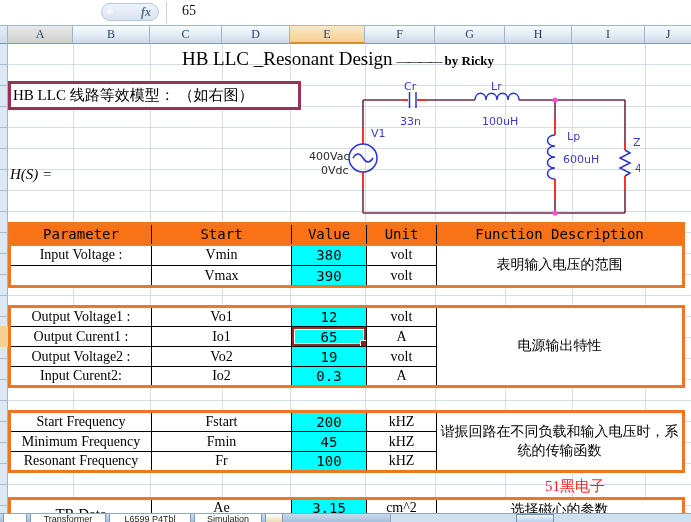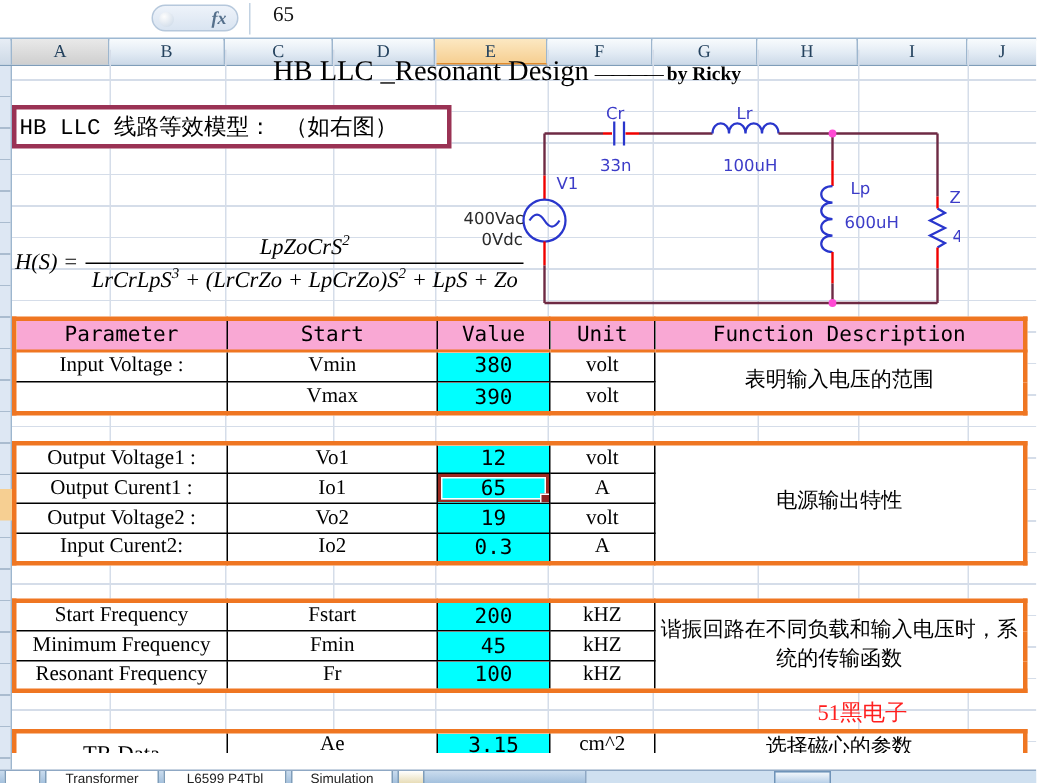--- a/index.html
+++ b/index.html
@@ -27,30 +27,30 @@
   .colh{box-sizing:border-box;border-right:1px solid #9db6ce;text-align:center;
         font-size:12px;color:#24425e;line-height:16px;
         background:linear-gradient(#f8fbfd,#e2ebf4 55%,#ccd9e8);}
   .colh.gray{background:linear-gradient(#e9e9e9,#cfcfcf);}
   .colh.cur{background:linear-gradient(#fce8c2,#f6cf92);border-bottom:1px solid #e08a2a;}
   
   #rowsliver{position:absolute;left:0;top:44px;width:8px;height:469px;
      background:repeating-linear-gradient(to bottom,#dde7f3 0,#dde7f3 20px,#aabccf 20px,#aabccf 21px);
      border-right:1px solid #9db6ce;box-sizing:border-box;}
   #rowsliver .selrow{position:absolute;left:0;top:282px;width:8px;height:21px;background:#f6cf92;}
-  #sheet{position:absolute;left:8px;top:33px;width:683px;height:469px;overflow:hidden;
+  #sheet{position:absolute;left:8px;top:44px;width:683px;height:469px;overflow:hidden;
      background:repeating-linear-gradient(to bottom,transparent 0,transparent 20px,#d5dde9 20px,#d5dde9 21px);}
   .vgl{position:absolute;top:0;bottom:0;width:1px;background:#d5dde9;}
   
   #title{position:absolute;left:130px;top:4px;width:400px;display:flex;align-items:baseline;
          justify-content:center;gap:4px;}
   #title .main{font-size:19px;color:#000;}
   #title .dash{font-size:13px;letter-spacing:-2px;}
   #title .auth{font-size:13px;font-weight:bold;}
-  .callout{position:absolute;background:#fff;display:flex;align-items:center;box-sizing:border-box;font-family:Liberation Mono, monospace;}
+  .callout{position:absolute;background:#fff;display:flex;align-items:center;box-sizing:border-box;}
   #box1{left:0;top:37px;width:293px;height:29px;border:3px solid #9a3254;font-size:15px;padding-left:2px;}
   #box2{left:0;top:90px;width:143px;height:30px;border:3px solid #6d2382;font-size:15px;padding-left:2px;}
   
   #formula{position:absolute;left:2px;top:122px;display:flex;align-items:center;
            font:italic 15px "Liberation Serif",serif;color:#000;}
   #formula .frac{display:inline-flex;flex-direction:column;text-align:center;margin-left:5px;}
   #formula .num{padding:0 6px 1px;}
   #formula .den{border-top:1px solid #000;padding:1px 4px 0;}
   #formula sup{font-size:10px;font-style:italic;}
   
@@ -59,21 +59,21 @@
   .lead{stroke:#f00000;stroke-width:1.6;fill:none;}
   .comp{stroke:#2936cc;stroke-width:1.5;fill:none;}
   .node{fill:#ff4ad4;stroke:none;}
   .cl{fill:#3c3cc8;font:11px "DejaVu Sans",sans-serif;}
   .bl{fill:#2b2b2b;font:11px "DejaVu Sans",sans-serif;}
   
   table.x{border-collapse:collapse;table-layout:fixed;width:677px;background:#fff;
           border:3px solid #ef7622;position:absolute;left:0;}
   table.x td{border:1px solid #000;text-align:center;vertical-align:middle;padding:0;
           overflow:hidden;font-size:14px;color:#000;}
-  td.hd{background:#f9a8d4;font:13px "DejaVu Sans Mono",monospace;
+  td.hd{background:#f97316;font:13px "DejaVu Sans Mono",monospace;
         border-bottom:2px solid #ef7622 !important;}
   td.cy{background:#00ffff;color:#9c3222;font:14px "DejaVu Sans Mono",monospace;}
   td.desc{font-size:15px;white-space:normal;line-height:1.3;margin-top:46px;}
   td.sel{position:relative;}
   td.sel::after{content:"";position:absolute;inset:0;border:2px solid #9c2a21;outline:1px solid #fff;outline-offset:-3px;}
   td.sel::before{content:"";position:absolute;right:-1px;bottom:-1px;width:5px;height:5px;
         background:#8d2420;border:1px solid #fff;z-index:2;}
   #t1{top:178px;} #t2{top:261px;} #t3{top:366px;} #t4{top:453px;}
   #t1 tr{height:21px;} #t2 tr,#t3 tr{height:20px;}
   #t4 tr{height:40px;} #t4 td{vertical-align:top;}
@@ -142,24 +142,20 @@
       <span class="dash">————</span>
       <span class="auth">by Ricky</span>
     </div>
 
     <div id="box1" class="callout">
       <span>HB LLC 线路等效模型： （如右图）</span>
     </div>
 
     <div id="formula">
       <span class="lhs">H(S) =</span>
-      <span class="frac">
-        <span class="num"><span>LpZoCrS</span><sup>2</sup></span>
-        <span class="den"><span>LrCrLpS</span><sup>3</sup><span> + (LrCrZo + LpCrZo)S</span><sup>2</sup><span> + LpS + Zo</span></span>
-      </span>
     </div>
 
     <svg id="circ" width="335" height="138" viewBox="0 0 335 138">
 
       <path class="wire" d="M58,20 H97"></path>
       <path class="lead" d="M97,20 H103"></path>
       <line class="comp" x1="104.5" y1="12" x2="104.5" y2="28"></line>
       <line class="comp" x1="111" y1="12" x2="111" y2="28"></line>
       <path class="lead" d="M112,20 H121"></path>
       <path class="wire" d="M121,20 H170"></path>

